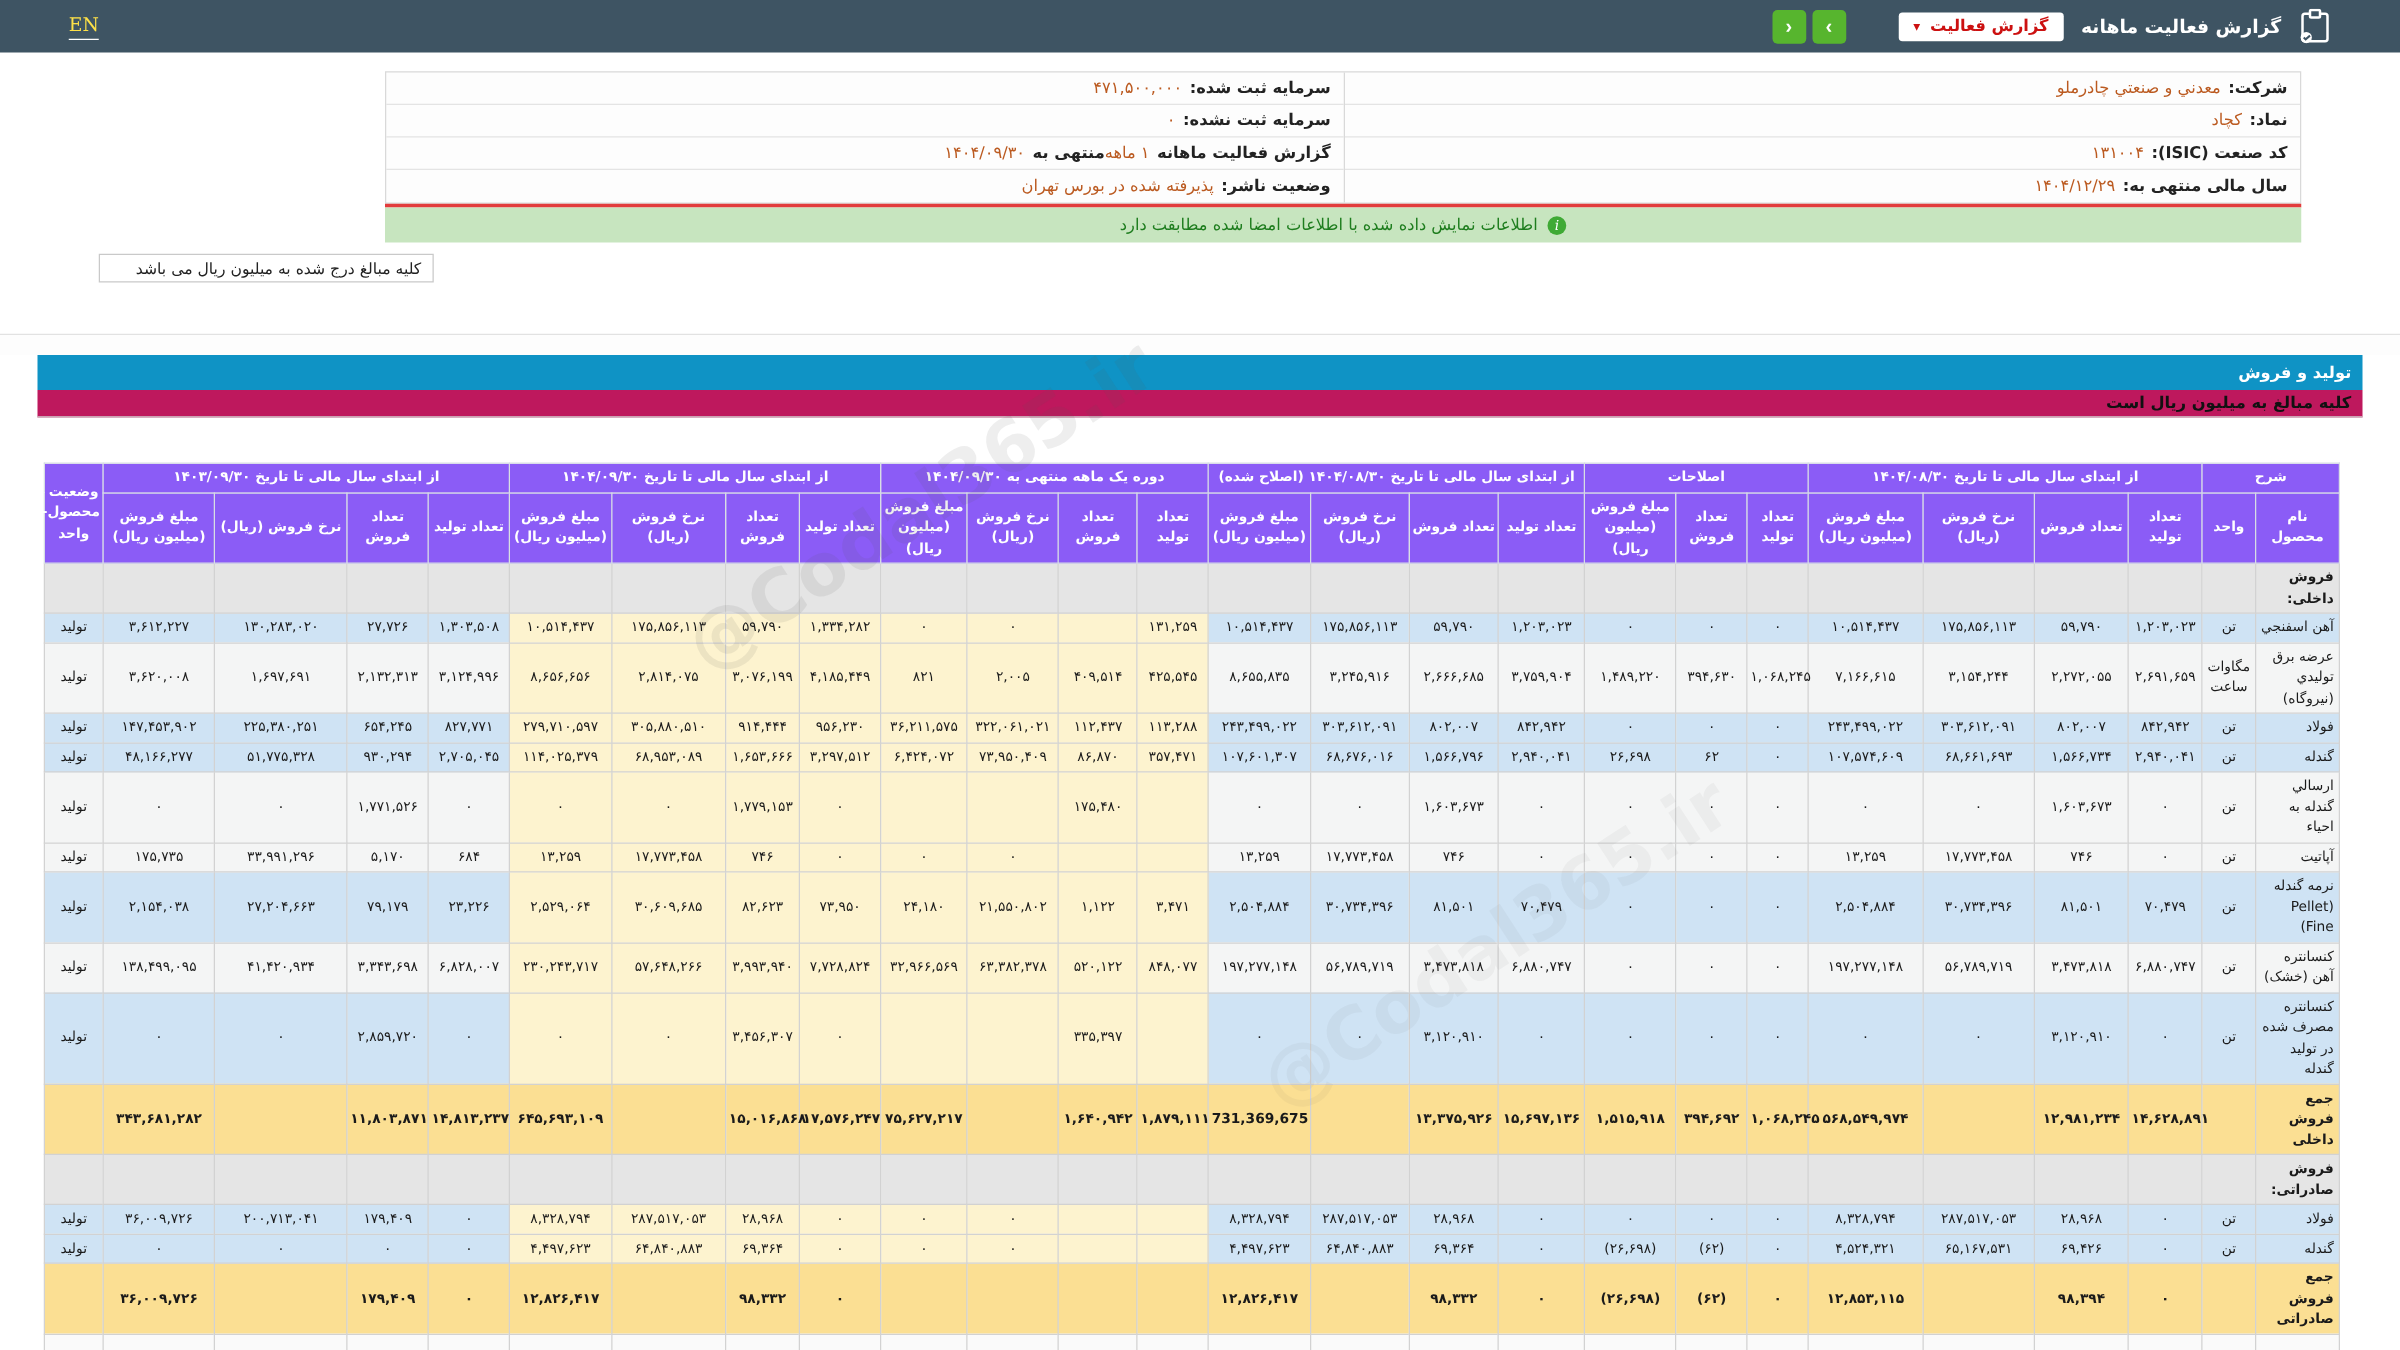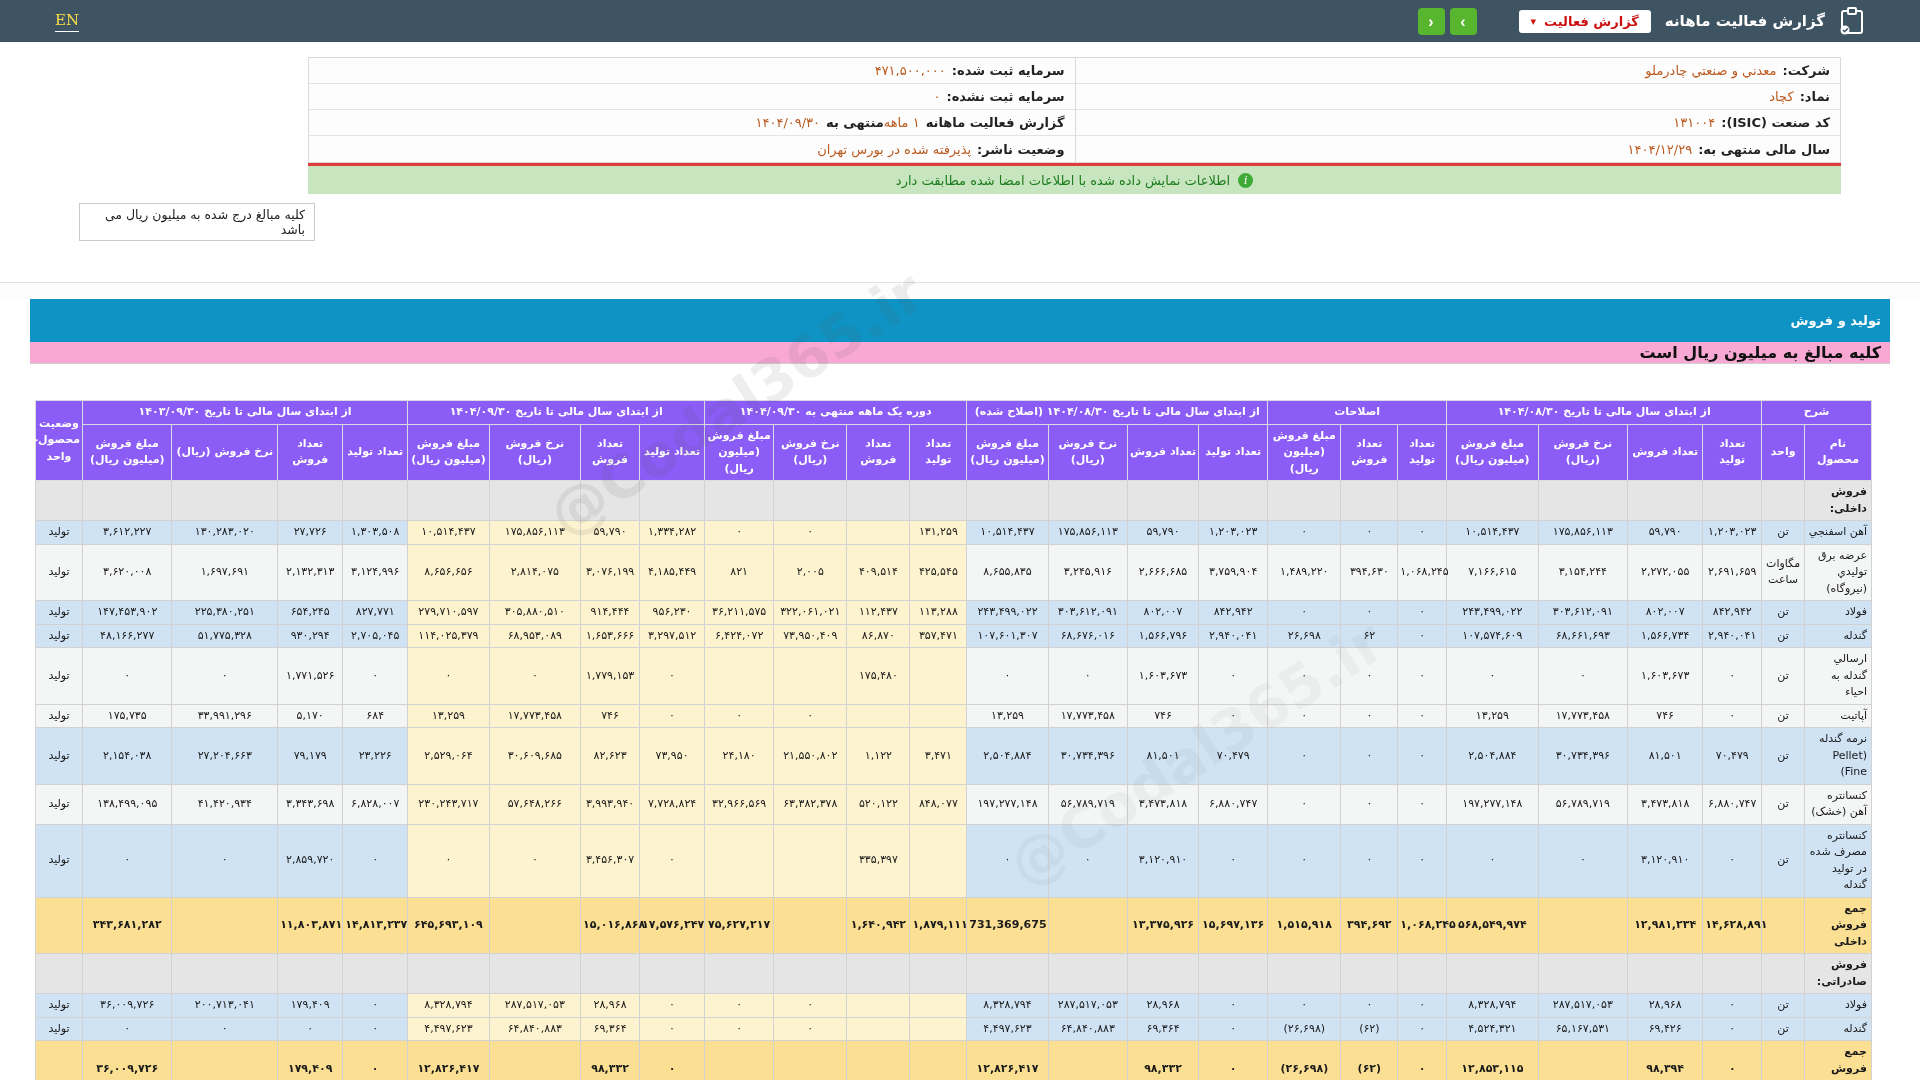--- a/index.html
+++ b/index.html
@@ -23,28 +23,28 @@
   .info-col { width: 50%; }
   .info-col.first { border-left: 1px solid #d9d9d9; }
   .info-row { height: 26px; border-bottom: 1px solid #e4e4e4; display: flex; align-items: center; padding: 0 10px; font-size: 13px; }
   .info-row:last-child { border-bottom: none; }
   .info-label { font-weight: bold; color: #222; margin-left: 6px; white-space: nowrap; }
   .info-value { color: #bb5a20; }
   .red-divider { height: 3px; background: #e23c3c; }
   .notice-bar { height: 28px; background: #c7e5bf; display: flex; align-items: center; justify-content: center; gap: 8px; }
   .info-icon { width: 15px; height: 15px; background: #3faa35; color: #fff; border-radius: 50%; font-size: 11px; line-height: 15px; text-align: center; font-style: italic; font-family: "DejaVu Serif", "Liberation Serif", serif; }
   .notice-text { color: #1e7d1e; font-size: 13px; }
-  .amounts-note { width: 236px; border: 1px solid #c9c9c9; background: #fff; margin-top: 9px; padding: 3px 9px; font-size: 12.5px; color: #222; margin-right: auto; margin-left: 0; }
+  .amounts-note { width: 268px; border: 1px solid #c9c9c9; background: #fff; margin-top: 9px; padding: 3px 9px; font-size: 12.5px; color: #222; margin-right: auto; margin-left: 0; }
   .wrap-left { display: flex; flex-direction: column; align-items: flex-end; margin: 0 79px; }
 
   
   .pre-sep { margin-top: 41px; border-top: 1px solid #e2e2e2; height: 17px; background: #fdfdfd; }
   .main-wrap { margin: 0 30px; }
-  .section-bar { height: 43px; background: #0f93c5; color: #fff; font-weight: bold; font-size: 13px; display: flex; align-items: center; padding: 0 9px; }
-  .section-sub { height: 22px; background: #f9a8d4; border-bottom: 1px solid #cfcfcf; font-weight: bold; font-size: 16px; color: #111; display: flex; align-items: center; padding: 0 9px; }
+  .section-bar { height: 28px; background: #0f93c5; color: #fff; font-weight: bold; font-size: 13px; display: flex; align-items: center; padding: 0 9px; }
+  .section-sub { height: 22px; background: #be185d; border-bottom: 1px solid #cfcfcf; font-weight: bold; font-size: 13px; color: #111; display: flex; align-items: center; padding: 0 9px; }
 
   
   .tbl-wrap { margin: 36px 48px 0 35px; }
   table.ps { width: 1837px; border-collapse: collapse; table-layout: fixed; }
   table.ps th { background: #8b5cf6; color: #fff; font-size: 11px; font-weight: bold; border: 1px solid #d7dee3; padding: 3px 2px; text-align: center; vertical-align: middle; line-height: 1.5; }
   table.ps td { border: 1px solid #d2d2d2; font-size: 11px; color: #1a1a1a; padding: 3px 2px; text-align: center; vertical-align: middle; line-height: 1.5; }
   table.ps td.num { direction: ltr; unicode-bidi: isolate; }
   table.ps td.name { text-align: right; padding-right: 4px; }
   table.ps td.unit { text-align: center; }
   tr.shade-blue td { background: #cfe3f4; }

